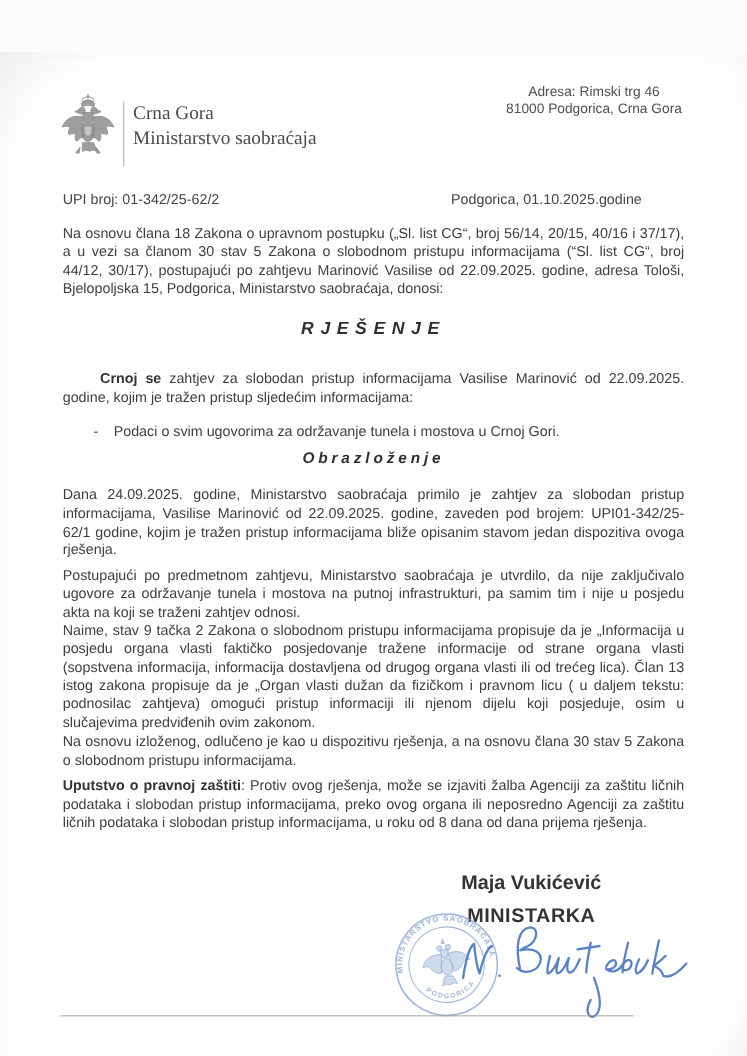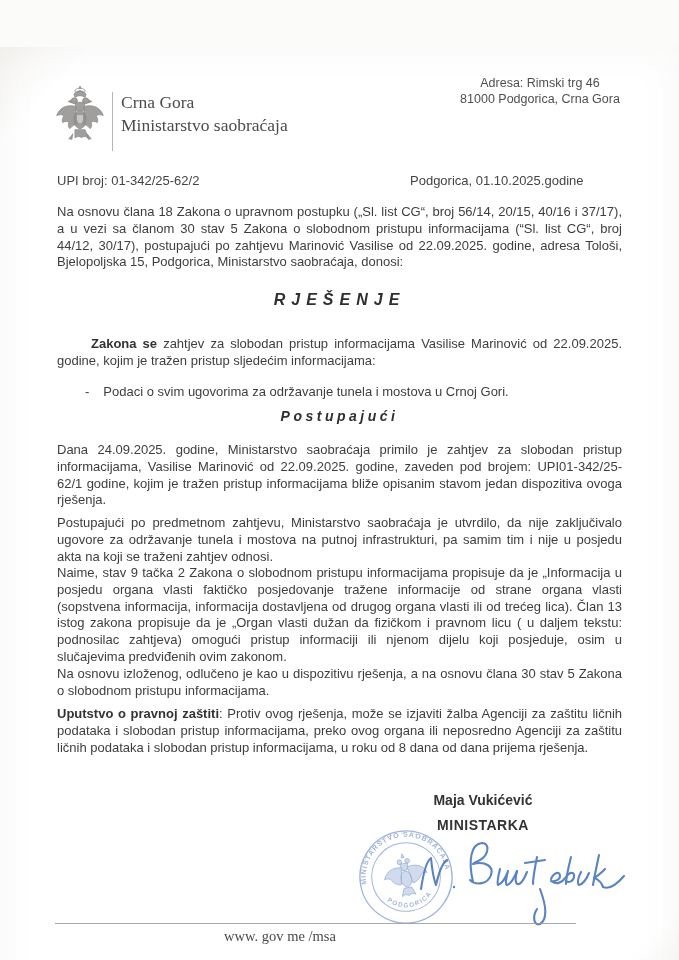--- a/index.html
+++ b/index.html
@@ -43,21 +43,21 @@
   .h-rjesenje{top:244px;font-size:16px;letter-spacing:6px;}
   .h-obrazlozenje{top:361px;font-size:14px;letter-spacing:3.5px;}
   .indent{text-indent:34px;}
   .req-item{
     position:absolute;left:85px;top:337px;width:537px;
     font-size:13px;line-height:16.8px;display:flex;gap:14px;text-align:left;
   }
   
   .sig-block{
     position:absolute;left:383px;top:745px;width:200px;text-align:center;
-    font-size:14px;font-weight:bold;color:#333;
+    font-size:18px;font-weight:bold;color:#333;
   }
   .sig-title{margin-top:9px;letter-spacing:.5px;}
   .stamp{position:absolute;left:357px;top:781px;width:98px;height:98px;transform:rotate(-10deg);opacity:.72;}
   .signature{position:absolute;left:413px;top:780px;width:215px;height:115px;}
   
   .footer-line{position:absolute;left:55px;top:876px;width:521px;height:1px;background:#9b9a98;opacity:.85;}
   .footer-text{
     position:absolute;left:180px;top:881px;width:200px;text-align:center;
     font-family:"Liberation Serif",serif;font-size:14.5px;color:#4a4a48;
   }
@@ -106,28 +106,28 @@
     <div>81000 Podgorica, Crna Gora</div>
   </div>
 
   <div class="ref-upi">UPI broj: 01-342/25-62/2</div>
   <div class="ref-date">Podgorica, 01.10.2025.godine</div>
 
   <div class="para" style="top:157px">Na osnovu člana 18 Zakona o upravnom postupku („Sl. list CG“, broj 56/14, 20/15, 40/16 i 37/17), a u vezi sa članom 30 stav 5 Zakona o slobodnom pristupu informacijama (“Sl. list CG“, broj 44/12, 30/17), postupajući po zahtjevu Marinović Vasilise od 22.09.2025. godine, adresa Tološi, Bjelopoljska 15, Podgorica, Ministarstvo saobraćaja, donosi:</div>
 
   <div class="heading h-rjesenje">RJEŠENJE</div>
 
-  <div class="para indent" style="top:289px"><span class="b">Zakona se</span><span> zahtjev za slobodan pristup informacijama Vasilise Marinović od 22.09.2025. godine, kojim je tražen pristup sljedećim informacijama:</span></div>
+  <div class="para indent" style="top:289px"><span class="b">Crnoj se</span><span> zahtjev za slobodan pristup informacijama Vasilise Marinović od 22.09.2025. godine, kojim je tražen pristup sljedećim informacijama:</span></div>
 
   <div class="req-item">
     <span>-</span>
     <span>Podaci o svim ugovorima za održavanje tunela i mostova u Crnoj Gori.</span>
   </div>
 
-  <div class="heading h-obrazlozenje">Postupajući</div>
+  <div class="heading h-obrazlozenje">Obrazloženje</div>
 
   <div class="para" style="top:395px">Dana 24.09.2025. godine, Ministarstvo saobraćaja primilo je zahtjev za slobodan pristup informacijama, Vasilise Marinović od 22.09.2025. godine, zaveden pod brojem: UPI01-342/25-62/1 godine, kojim je tražen pristup informacijama bliže opisanim stavom jedan dispozitiva ovoga rješenja.</div>
   <div class="para" style="top:468px">Postupajući po predmetnom zahtjevu, Ministarstvo saobraćaja je utvrdilo, da nije zaključivalo ugovore za održavanje tunela i mostova na putnoj infrastrukturi, pa samim tim i nije u posjedu akta na koji se traženi zahtjev odnosi.</div>
   <div class="para" style="top:518px">Naime, stav 9 tačka 2 Zakona o slobodnom pristupu informacijama propisuje da je „Informacija u posjedu organa vlasti faktičko posjedovanje tražene informacije od strane organa vlasti (sopstvena informacija, informacija dostavljena od drugog organa vlasti ili od trećeg lica). Član 13 istog zakona propisuje da je „Organ vlasti dužan da fizičkom i pravnom licu ( u daljem tekstu: podnosilac zahtjeva) omogući pristup informaciji ili njenom dijelu koji posjeduje, osim u slučajevima predviđenih ovim zakonom.</div>
   <div class="para" style="top:619px">Na osnovu izloženog, odlučeno je kao u dispozitivu rješenja, a na osnovu člana 30 stav 5 Zakona o slobodnom pristupu informacijama.</div>
 
   <div class="para" style="top:659px"><span class="b">Uputstvo o pravnoj zaštiti</span><span>: Protiv ovog rješenja, može se izjaviti žalba Agenciji za zaštitu ličnih podataka i slobodan pristup informacijama, preko ovog organa ili neposredno Agenciji za zaštitu ličnih podataka i slobodan pristup informacijama, u roku od 8 dana od dana prijema rješenja.</span></div>
 
   <div class="sig-block">
     <div>Maja Vukićević</div>
@@ -186,15 +186,14 @@
       <path d="M153 50 C157 44 162 45 161 50 C160 55 155 56 153 54"></path>
       <path d="M168 45 C165 51 164 56 166 58 C170 57 174 51 176 46"></path>
 
       <path d="M186 28 C183 42 181 52 180 58"></path>
       <path d="M192 42 C187 47 183 50 181 51 C185 52 189 56 190 60"></path>
       <path d="M190 60 C197 63 205 56 211 49"></path>
     </g>
   </svg>
 
   <div class="footer-line"></div>
-  <div class="footer-text">www. gov me /msa</div>
 
 </div>
 
 </body></html>

